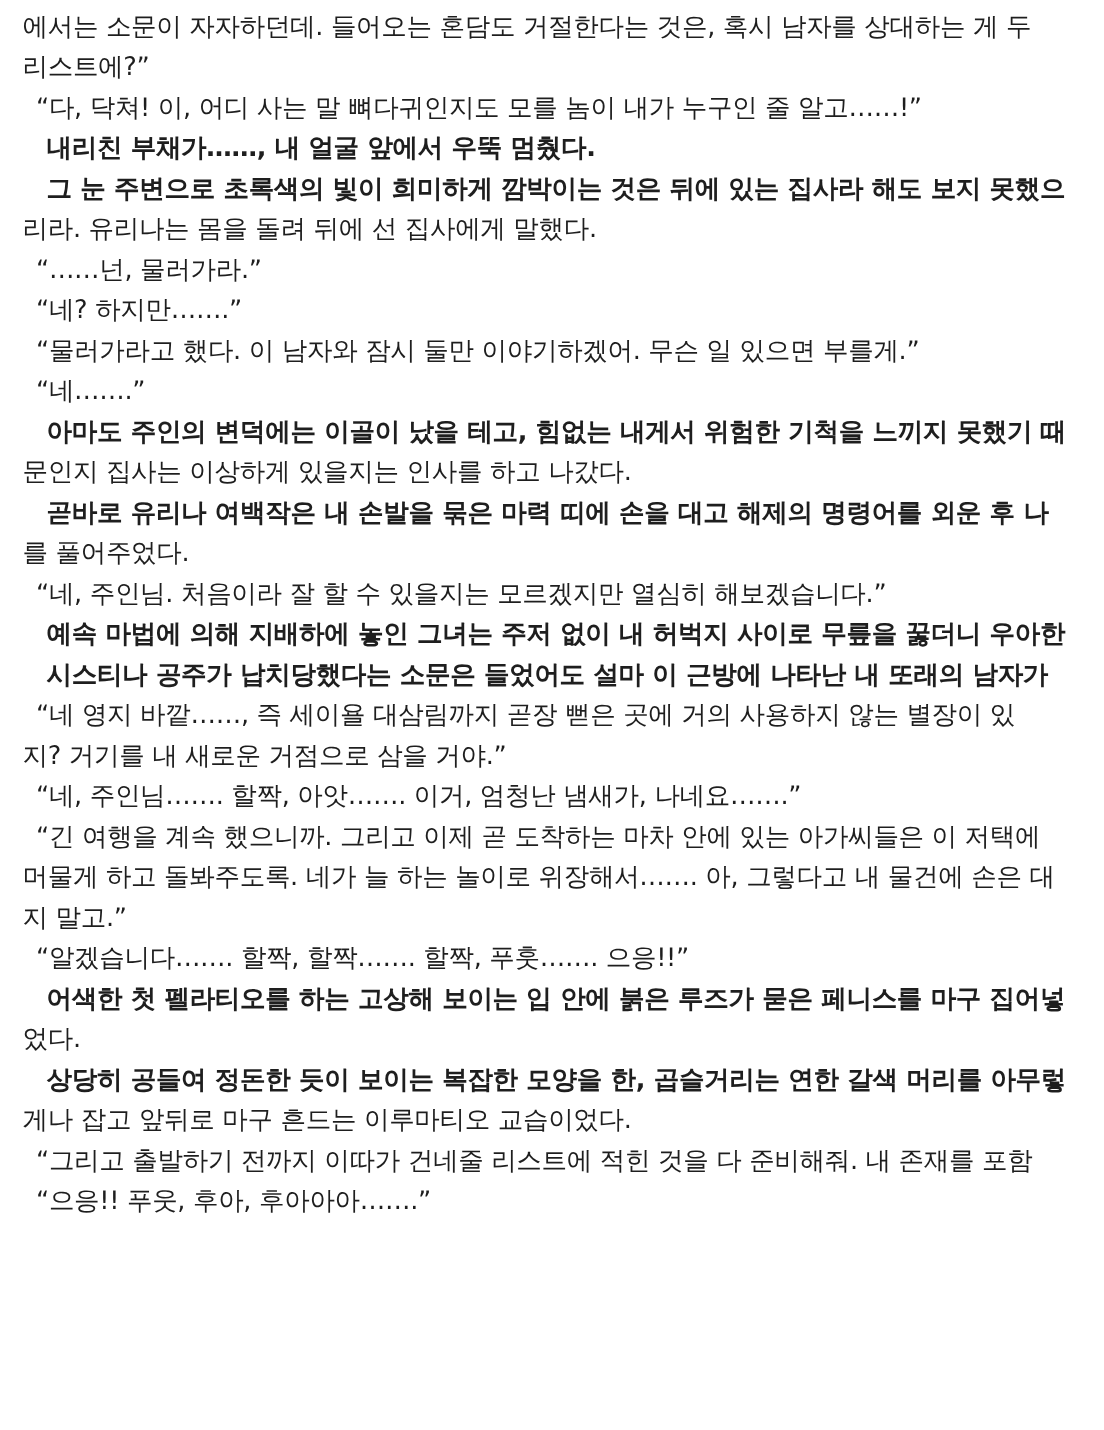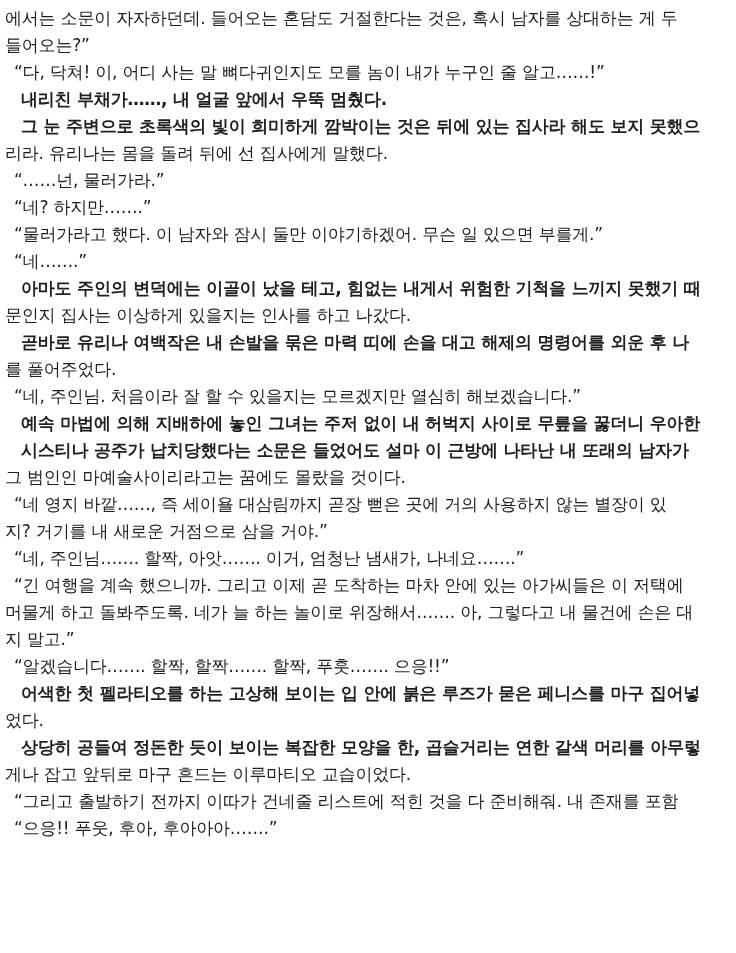--- a/index.html
+++ b/index.html
@@ -9,21 +9,21 @@
   body {
     width: 736px;
     height: 953px;
     overflow: hidden;
     background: #ffffff;
     font-family: "DejaVu Sans", "Liberation Sans", sans-serif;
   }
   .text-content {
     box-sizing: border-box;
     width: 736px;
-    padding: 5px 4px 0 5px;
+    padding: 5px 4px 0 15px;
     font-size: 17px;
     line-height: 27px;
     letter-spacing: -0.2px;
     color: #1e1e1e;
     -webkit-font-smoothing: antialiased;
   }
   .line {
     white-space: nowrap;
     overflow: hidden;
   }
@@ -32,37 +32,36 @@
   
   .line.p { padding-left: 16px; font-weight: bold; }
   
   .line.q { padding-left: 9px; }
 </style>
 </head>
 <body style="background: rgb(255, 255, 255);">
 
 <div class="text-content" id="text-content" style="color: rgb(30, 30, 30);">
     <div class="line c">에서는 소문이 자자하던데. 들어오는 혼담도 거절한다는 것은, 혹시 남자를 상대하는 게 두</div>
-    <div class="line c">들어오는?”</div>
+    <div class="line c">리스트에?”</div>
     <div class="line q">“다, 닥쳐! 이, 어디 사는 말 뼈다귀인지도 모를 놈이 내가 누구인 줄 알고……!”</div>
     <div class="line p">내리친 부채가……, 내 얼굴 앞에서 우뚝 멈췄다.</div>
     <div class="line p">그 눈 주변으로 초록색의 빛이 희미하게 깜박이는 것은 뒤에 있는 집사라 해도 보지 못했으</div>
     <div class="line c">리라. 유리나는 몸을 돌려 뒤에 선 집사에게 말했다.</div>
     <div class="line q">“……넌, 물러가라.”</div>
     <div class="line q">“네? 하지만…….”</div>
     <div class="line q">“물러가라고 했다. 이 남자와 잠시 둘만 이야기하겠어. 무슨 일 있으면 부를게.”</div>
     <div class="line q">“네…….”</div>
     <div class="line p">아마도 주인의 변덕에는 이골이 났을 테고, 힘없는 내게서 위험한 기척을 느끼지 못했기 때</div>
     <div class="line c">문인지 집사는 이상하게 있을지는 인사를 하고 나갔다.</div>
     <div class="line p">곧바로 유리나 여백작은 내 손발을 묶은 마력 띠에 손을 대고 해제의 명령어를 외운 후 나</div>
     <div class="line c">를 풀어주었다.</div>
     <div class="line q">“네, 주인님. 처음이라 잘 할 수 있을지는 모르겠지만 열심히 해보겠습니다.”</div>
     <div class="line p">예속 마법에 의해 지배하에 놓인 그녀는 주저 없이 내 허벅지 사이로 무릎을 꿇더니 우아한</div>
     <div class="line p">시스티나 공주가 납치당했다는 소문은 들었어도 설마 이 근방에 나타난 내 또래의 남자가</div>
-    <div class="line c">그 범인인 마예술사이리라고는 꿈에도 몰랐을 것이다.</div>
     <div class="line q">“네 영지 바깥……, 즉 세이욜 대삼림까지 곧장 뻗은 곳에 거의 사용하지 않는 별장이 있</div>
     <div class="line c">지? 거기를 내 새로운 거점으로 삼을 거야.”</div>
     <div class="line q">“네, 주인님……. 할짝, 아앗……. 이거, 엄청난 냄새가, 나네요…….”</div>
     <div class="line q">“긴 여행을 계속 했으니까. 그리고 이제 곧 도착하는 마차 안에 있는 아가씨들은 이 저택에</div>
     <div class="line c">머물게 하고 돌봐주도록. 네가 늘 하는 놀이로 위장해서……. 아, 그렇다고 내 물건에 손은 대</div>
     <div class="line c">지 말고.”</div>
     <div class="line q">“알겠습니다……. 할짝, 할짝……. 할짝, 푸훗……. 으응!!”</div>
     <div class="line p">어색한 첫 펠라티오를 하는 고상해 보이는 입 안에 붉은 루즈가 묻은 페니스를 마구 집어넣</div>
     <div class="line c">었다.</div>
     <div class="line p">상당히 공들여 정돈한 듯이 보이는 복잡한 모양을 한, 곱슬거리는 연한 갈색 머리를 아무렇</div>

